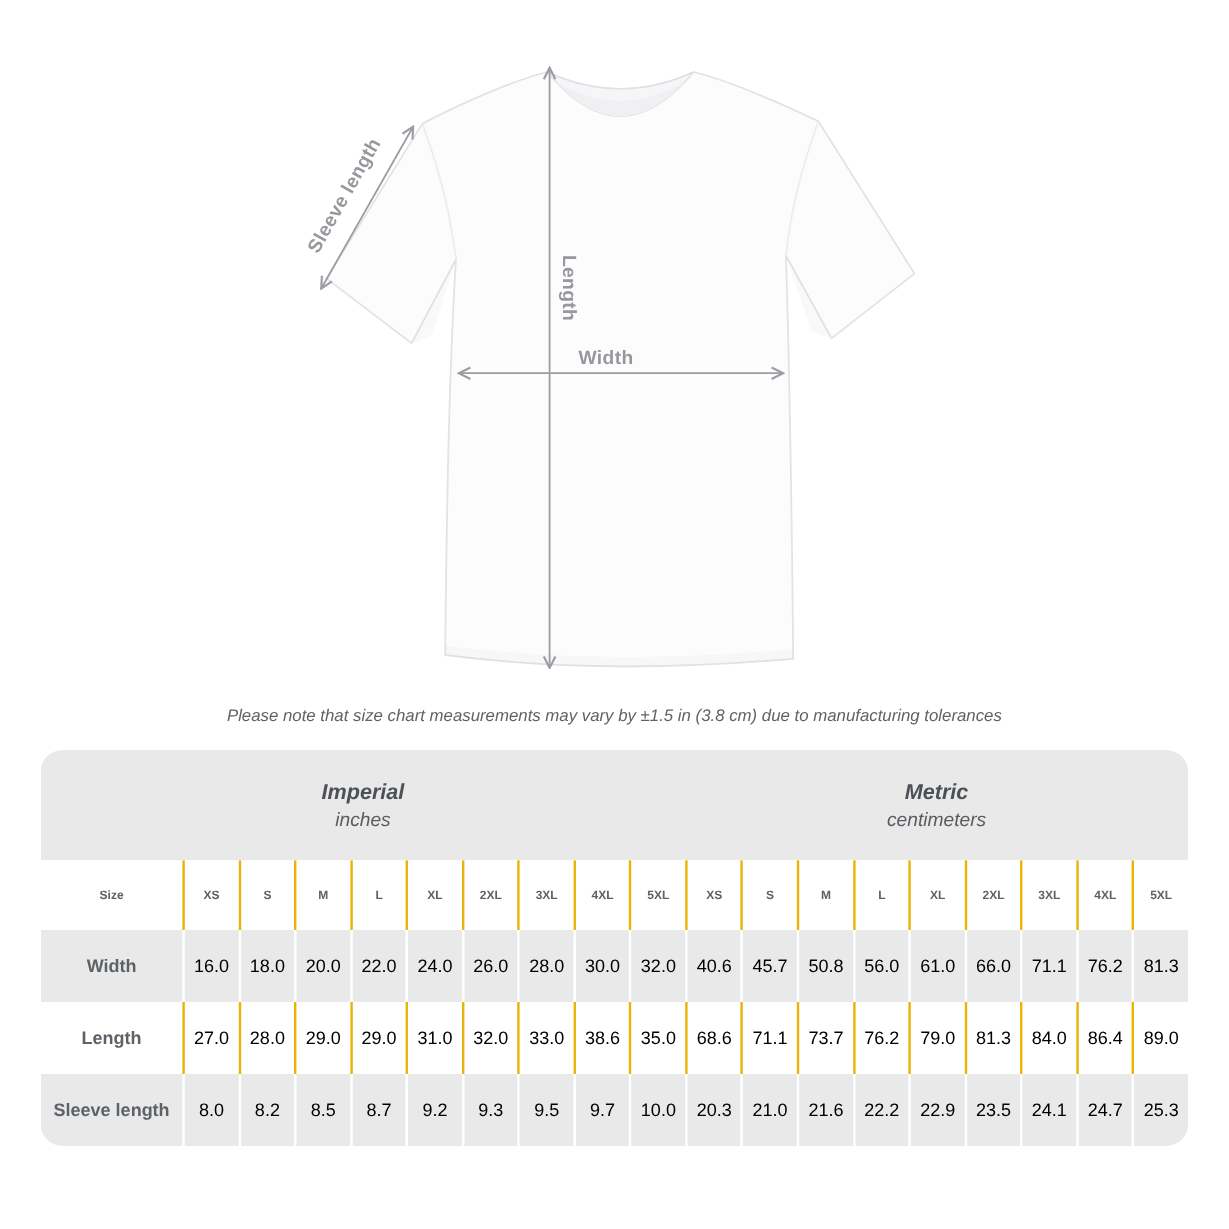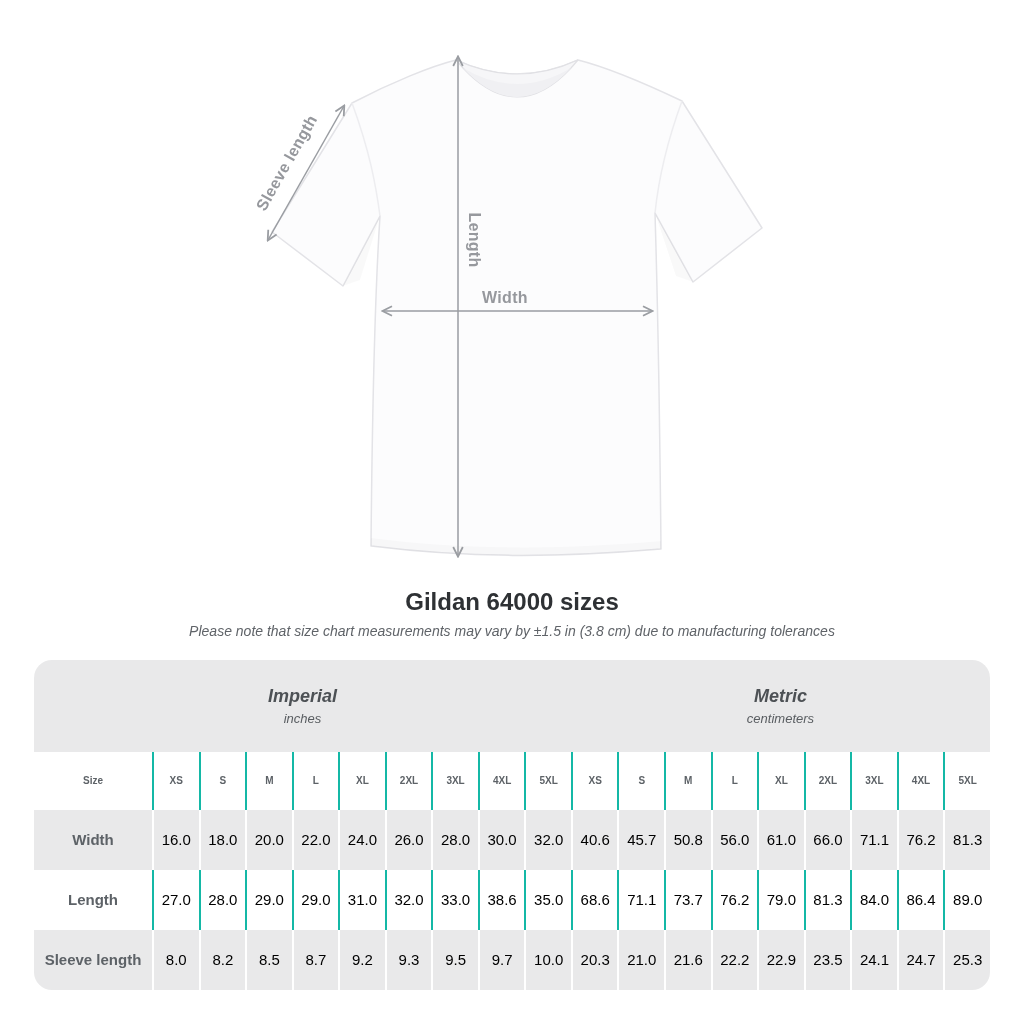--- a/index.html
+++ b/index.html
@@ -31,32 +31,32 @@
   table.size-table{
     width:100%;border-collapse:separate;border-spacing:0;table-layout:fixed;
   }
   table.size-table col.label-col{width:118px;}
   
   tr.band th{
     background:#e9e9ea;height:84px;vertical-align:middle;text-align:center;
     padding:4px;font-weight:normal;
   }
   .sec-title{font-size:18px;font-weight:bold;font-style:italic;color:#4d5155;}
-  .sec-unit{font-size:13px;font-style:italic;color:#595d61;margin-top:4px;}
+  .sec-unit{font-size:16px;font-style:italic;color:#595d61;margin-top:4px;}
   
   th,td{padding:0;text-align:center;vertical-align:middle;}
   tr.hdr th{
     background:#ffffff;height:58px;font-size:10px;font-weight:bold;color:#5d6267;
   }
   tr.data td{height:60px;font-size:15px;color:#000000;}
   tr.data td.row-label{font-weight:bold;color:#5d6267;}
   tr.r-gray td{background:#e9e9ea;}
   tr.r-white td{background:#ffffff;}
   
-  tr.hdr .sep, tr.r-white .sep{border-left:2px solid #14b8a6;}
+  tr.hdr .sep, tr.r-white .sep{border-left:2px solid #eab308;}
   tr.r-gray .sep{border-left:2px solid #ffffff;}
   .sep.mid{border-left-width:4px;}
 </style>
 </head>
 <body>
 
 <div class="diagram-wrap">
   <svg width="1024" height="578" viewBox="0 0 1024 578">
     <defs>
       <marker id="ah" viewBox="0 0 10 10" refX="8.5" refY="5" markerWidth="8" markerHeight="8" orient="auto-start-reverse">
@@ -101,21 +101,20 @@
     </g>
 
     <g>
       <line x1="383" y1="311" x2="652" y2="311" stroke="#9a9da2" stroke-width="1.5" marker-start="url(#ah)" marker-end="url(#ah)"></line>
       <text class="measure-label" x="505" y="303" text-anchor="middle">Width</text>
     </g>
   </svg>
 </div>
 
 <div class="title-block">
-  <h1 class="page-title">Gildan 64000 sizes</h1>
   <p class="page-note">Please note that size chart measurements may vary by ±1.5 in (3.8 cm) due to manufacturing tolerances</p>
 </div>
 
 <div class="table-wrap">
   <table class="size-table">
     <colgroup>
       <col class="label-col">
       <col span="18">
     </colgroup>
     <tbody>

